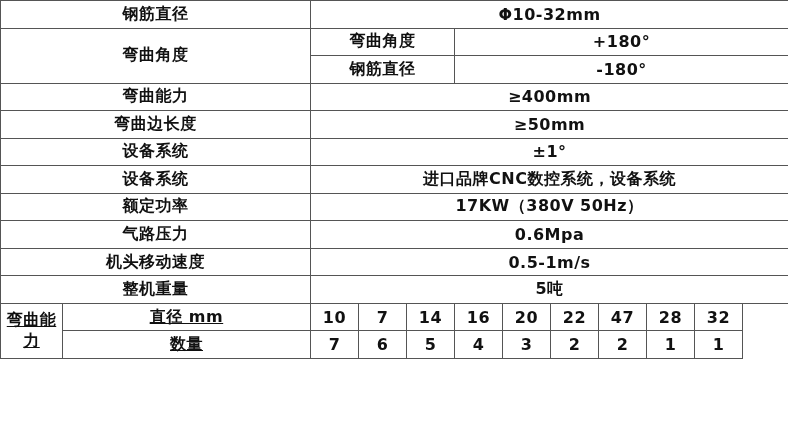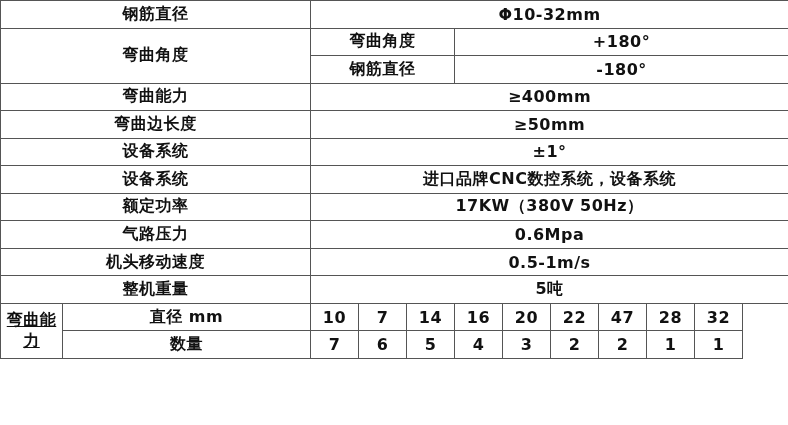--- a/index.html
+++ b/index.html
@@ -42,20 +42,21 @@
     font-weight: bold;
   }
   td.cap-label {
     font-size: 16px;
     font-weight: bold;
     text-decoration: underline;
   }
   td.cap-head {
     font-size: 16px;
     font-weight: bold;
+    text-decoration: underline;
   }
   td.num {
     font-size: 16px;
     font-weight: bold;
   }
 </style>
 </head>
 <body>
 
 <table id="spec-table">

